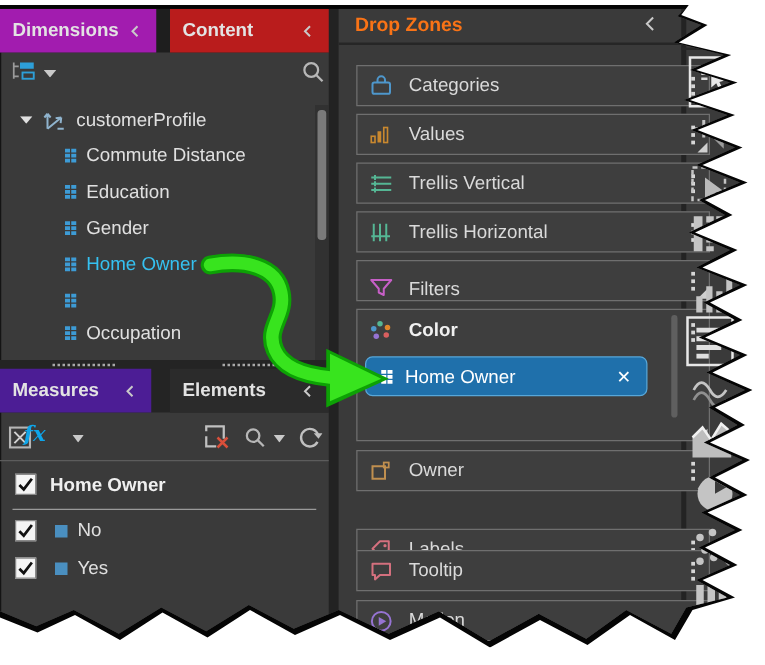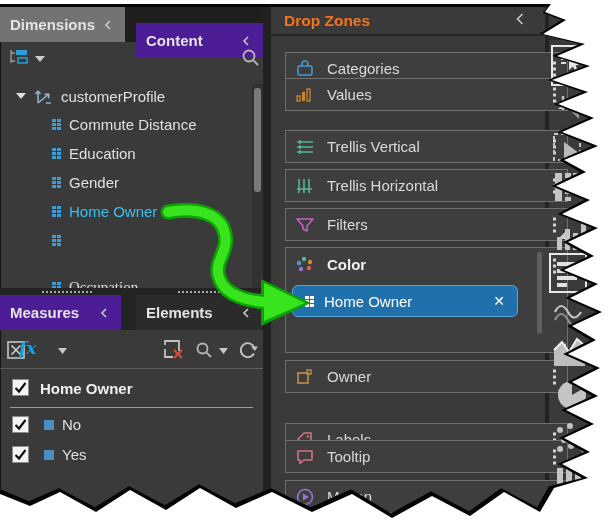--- a/index.html
+++ b/index.html
@@ -52,27 +52,27 @@
 <div class="shot">
   <div class="tear-black"></div>
   <div class="tear-ui">
 
     <div class="abs left-bg"></div>
     <div class="abs v-div"></div>
     <div class="abs dz-bg"></div>
     <div class="abs rt-bg"></div>
 
     <div class="abs tab-strip" style="left:0;top:4px;width:263px;height:38px;"></div>
-    <div class="tab" style="left:0;top:7px;width:125px;background:#737373;">
+    <div class="tab" style="left:0;top:7px;width:125px;background:#a21caf;">
       <span>Dimensions</span>
       <svg class="chev" viewBox="0 0 10 10">
           <polyline points="7,1 3,5 7,9" fill="none" stroke="#c9c9c9" stroke-width="1.6"></polyline>
         </svg>
     </div>
-    <div class="tab" style="left:136px;top:23px;width:127px;background:#4c1d95;">
+    <div class="tab" style="left:136px;top:7px;width:127px;background:#b91c1c;">
       <span>Content</span>
       <svg class="chev" viewBox="0 0 10 10">
           <polyline points="7,1 3,5 7,9" fill="none" stroke="#c9c9c9" stroke-width="1.6"></polyline>
         </svg>
     </div>
 
     <svg class="abs" style="left:9px;top:49px;" width="20" height="17" viewBox="0 0 20 17">
       <path d="M2 1 v13 M2 4 h4 M2 12 h4" stroke="#9a9a9a" stroke-width="1.4" fill="none"></path>
       <rect x="7" y="1" width="11" height="5" fill="#2d9fd8"></rect>
       <rect x="9" y="9" width="9" height="5" fill="none" stroke="#2d9fd8" stroke-width="1.5"></rect>
@@ -143,21 +143,21 @@
     <div class="tree-row" style="left:52px;top:228px;">
       <span class="griddot">
           <i></i>
           <i></i>
           <i></i>
           <i></i>
           <i></i>
           <i></i>
         </span>
     </div>
-    <div class="tree-row" style="left:52px;top:275px;font-family:Liberation Serif, serif;">
+    <div class="tree-row" style="left:52px;top:254px;">
       <span class="griddot">
           <i></i>
           <i></i>
           <i></i>
           <i></i>
           <i></i>
           <i></i>
         </span>
       <span>Occupation</span>
     </div>
@@ -238,21 +238,21 @@
         <rect x="3" y="7" width="14" height="9" rx="1.5" fill="none" stroke="#4e97cc" stroke-width="1.6"></rect>
       </svg>
       <span class="zlabel">Categories</span>
       <span class="kebab">
           <i></i>
           <i></i>
           <i></i>
         </span>
     </div>
 
-    <div class="zone" style="top:78px;">
+    <div class="zone" style="top:91px;">
       <svg class="zicon" viewBox="0 0 20 20">
         <rect x="2" y="11" width="3" height="5" fill="none" stroke="#c9882f" stroke-width="1.3"></rect>
         <rect x="7" y="7" width="3" height="9" fill="#c9882f"></rect>
         <rect x="12" y="4" width="3" height="12" fill="none" stroke="#c9882f" stroke-width="1.3"></rect>
       </svg>
       <span class="zlabel">Values</span>
       <span class="kebab">
           <i></i>
           <i></i>
           <i></i>
@@ -279,21 +279,21 @@
         <path d="M5 3 v4 M5 8 v4 M5 13 v4" stroke="#55b694" stroke-width="1.6"></path>
       </svg>
       <span class="zlabel">Trellis Vertical</span>
       <span class="kebab">
           <i></i>
           <i></i>
           <i></i>
         </span>
     </div>
 
-    <div class="zone" style="top:208px;">
+    <div class="zone" style="top:208px;align-items:flex-end;">
       <svg class="zicon" viewBox="0 0 20 20">
         <path d="M2 4 H18 L12 11 V16 L8 14 V11 Z" fill="none" stroke="#c75fc7" stroke-width="1.6" stroke-linejoin="round"></path>
       </svg>
       <span class="zlabel">Filters</span>
       <span class="kebab">
           <i></i>
           <i></i>
           <i></i>
         </span>
       <span class="corner"></span>

